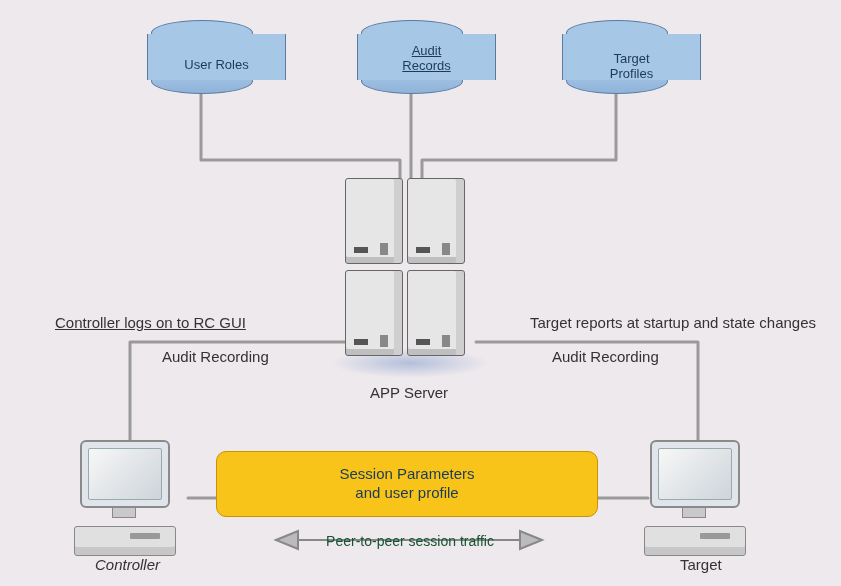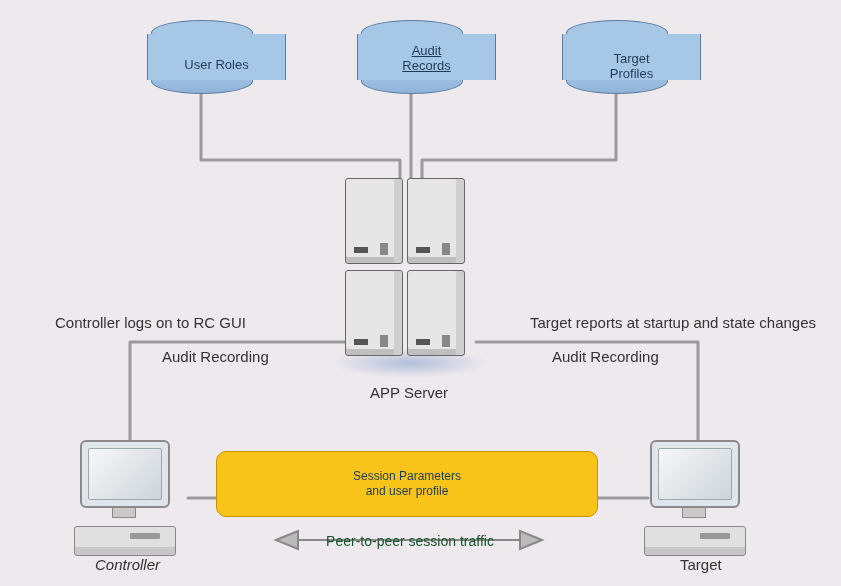--- a/index.html
+++ b/index.html
@@ -149,21 +149,21 @@
     position: absolute;
     left: 216px;
     top: 451px;
     width: 380px;
     height: 64px;
     background: #f8c419;
     border: 1px solid #c79400;
     border-radius: 10px;
     text-align: center;
     color: #1b3b57;
-    font-size: 12px;
+    font-size: 15px;
     display: flex;
     flex-direction: column;
     justify-content: center;
     line-height: 1.25;
   }
   .p2p-label {
     position: absolute;
     left: 300px;
     top: 533px;
     width: 220px;
@@ -231,21 +231,21 @@
 
   <div class="server-cluster">
     <div class="server-shadow"></div>
     <div class="server-box" style="left:0; top:0;"></div>
     <div class="server-box" style="left:62px; top:0;"></div>
     <div class="server-box" style="left:0; top:92px;"></div>
     <div class="server-box" style="left:62px; top:92px;"></div>
   </div>
   <div class="caption" style="left:370px; top:384px;text-align:right;">APP Server</div>
 
-  <div class="caption" style="left:55px; top:314px;">Controller logs on to RC GUI</div>
+  <div class="caption" style="left:55px; top:314px;text-decoration:underline;">Controller logs on to RC GUI</div>
   <div class="caption" style="left:530px; top:314px;">Target reports at startup and state changes</div>
   <div class="caption" style="left:162px; top:348px;">Audit Recording</div>
   <div class="caption" style="left:552px; top:348px;">Audit Recording</div>
 
   <div class="monitor" style="left:70px; top:440px;">
     <div class="screen"></div>
     <div class="stand"></div>
     <div class="base"></div>
   </div>
   <div class="caption" style="left:95px; top:556px;font-style:italic;">Controller</div>

